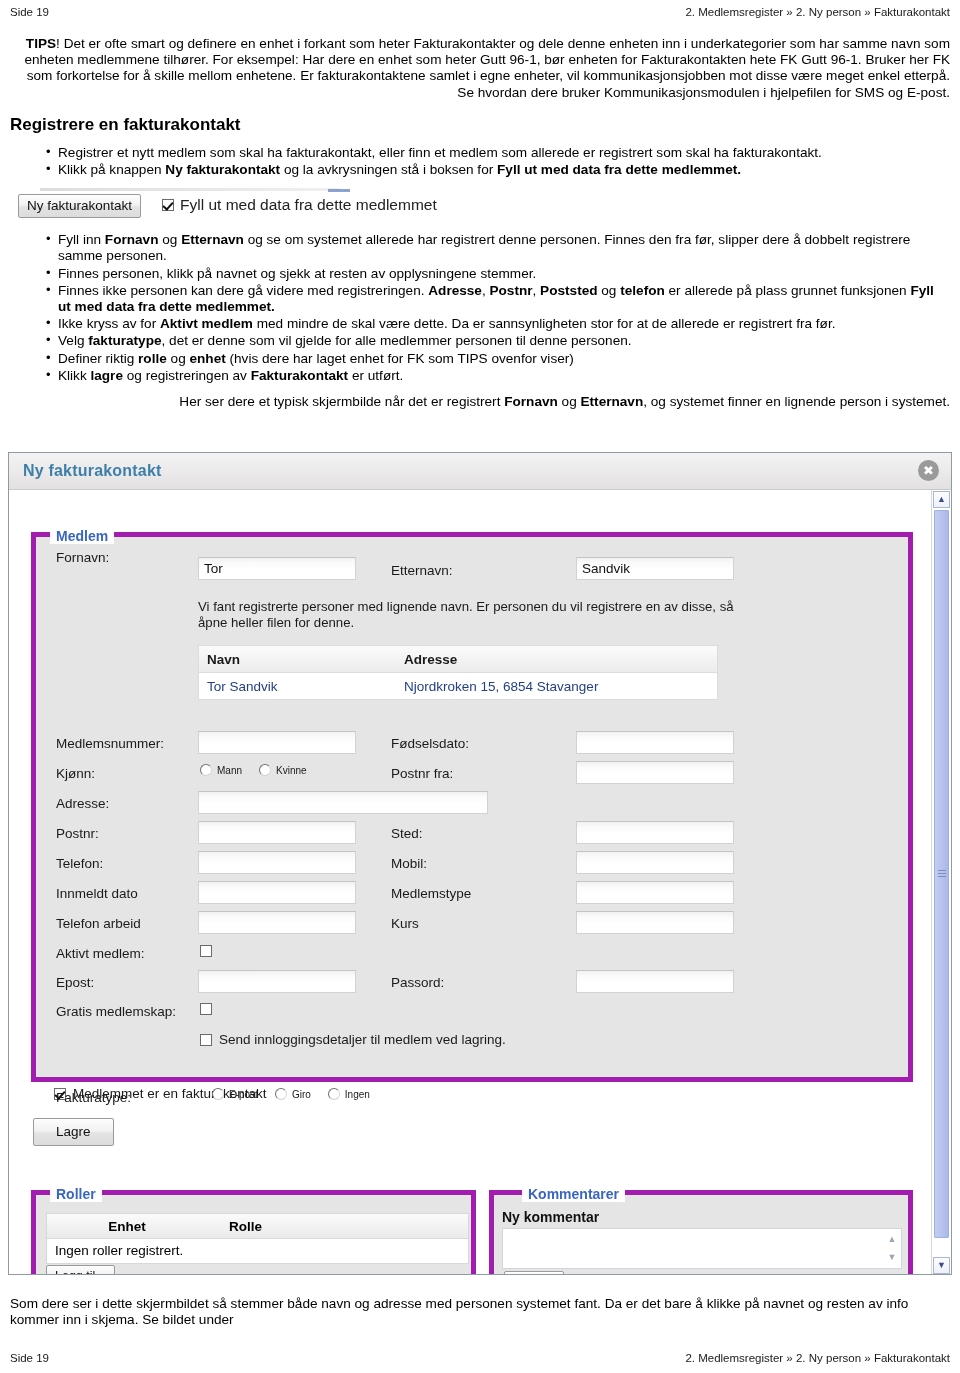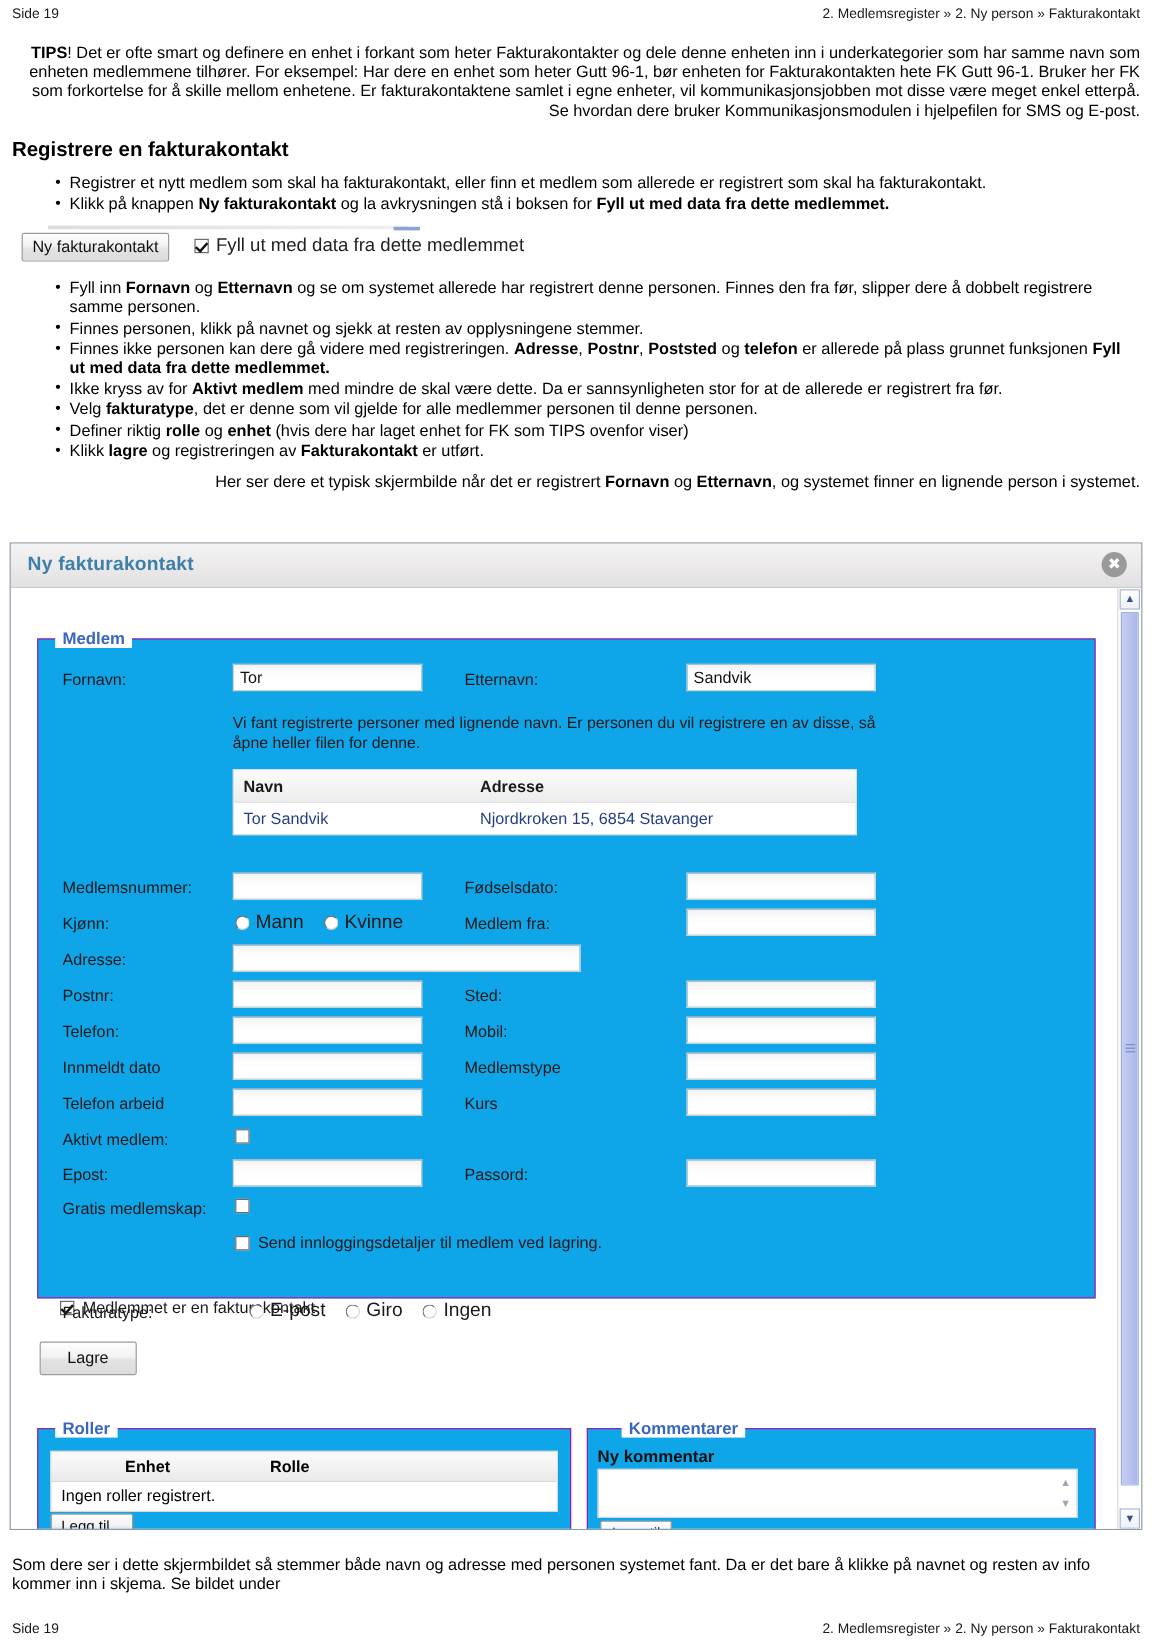--- a/index.html
+++ b/index.html
@@ -241,23 +241,23 @@
   .sb-grip i {
     display: block;
     height: 1px;
     margin-bottom: 2px;
     background: #7b8bc4;
   }
 
   
   .fieldset {
     position: absolute;
-    border: 1px solid #a21caf;
-    box-sizing: border-box;
-    background: #0ea5e9;
+    border: 5px solid #a21caf;
+    box-sizing: border-box;
+    background: #e5e5e5;
   }
   .legend {
     position: absolute;
     top: -9px;
     left: 14px;
     background: #ffffff;
     padding: 0 6px;
     font-size: 14px;
     font-weight: bold;
     color: #3a66c0;
@@ -320,21 +320,21 @@
     color: #243f86;
   }
   .rc1 { width: 205px; padding-left: 8px; box-sizing: border-box; }
   .rc2 { flex: 1; }
 
   .radio-group {
     position: absolute;
     display: flex;
     align-items: center;
     gap: 5px;
-    font-size: 16px;
+    font-size: 10px;
     color: #1a1a1a;
   }
   .radio-group .gap { width: 7px; }
 
   .cb-row {
     position: absolute;
     display: flex;
     align-items: center;
     gap: 7px;
     font-size: 13.5px;
@@ -490,21 +490,21 @@
             <i></i>
             <i></i>
           </div>
       </div>
       <div class="sb-arrow down">▼</div>
     </div>
 
     <div class="fieldset" id="fs-medlem">
       <span class="legend">Medlem</span>
 
-      <span class="lbl" style="left:20px; top:26px;">Fornavn:</span>
+      <span class="lbl" style="left:20px; top:13px;">Fornavn:</span>
       <div class="inp" style="left:162px; top:20px; width:158px;">Tor</div>
       <span class="lbl" style="left:355px; top:26px;">Etternavn:</span>
       <div class="inp" style="left:540px; top:20px; width:158px;">Sandvik</div>
 
       <div class="hint" style="left:162px; top:62px;">Vi fant registrerte personer med lignende navn. Er personen du vil registrere en av disse, så åpne heller filen for denne.</div>
 
       <div class="res-table" style="left:162px; top:108px;">
         <div class="res-head">
           <span class="rc1">Navn</span>
           <span class="rc2">Adresse</span>
@@ -521,21 +521,21 @@
       <div class="inp" style="left:540px; top:194px; width:158px;"></div>
 
       <span class="lbl" style="left:20px; top:229px;">Kjønn:</span>
       <div class="radio-group" style="left:164px; top:227px;">
         <span class="radio"></span>
         <span>Mann</span>
         <span class="gap"></span>
         <span class="radio"></span>
         <span>Kvinne</span>
       </div>
-      <span class="lbl" style="left:355px; top:229px;">Medlem fra:</span>
+      <span class="lbl" style="left:355px; top:229px;">Postnr fra:</span>
       <div class="inp" style="left:540px; top:224px; width:158px;"></div>
 
       <span class="lbl" style="left:20px; top:259px;">Adresse:</span>
       <div class="inp" style="left:162px; top:254px; width:290px;"></div>
 
       <span class="lbl" style="left:20px; top:289px;">Postnr:</span>
       <div class="inp" style="left:162px; top:284px; width:158px;"></div>
       <span class="lbl" style="left:355px; top:289px;">Sted:</span>
       <div class="inp" style="left:540px; top:284px; width:158px;"></div>
 

